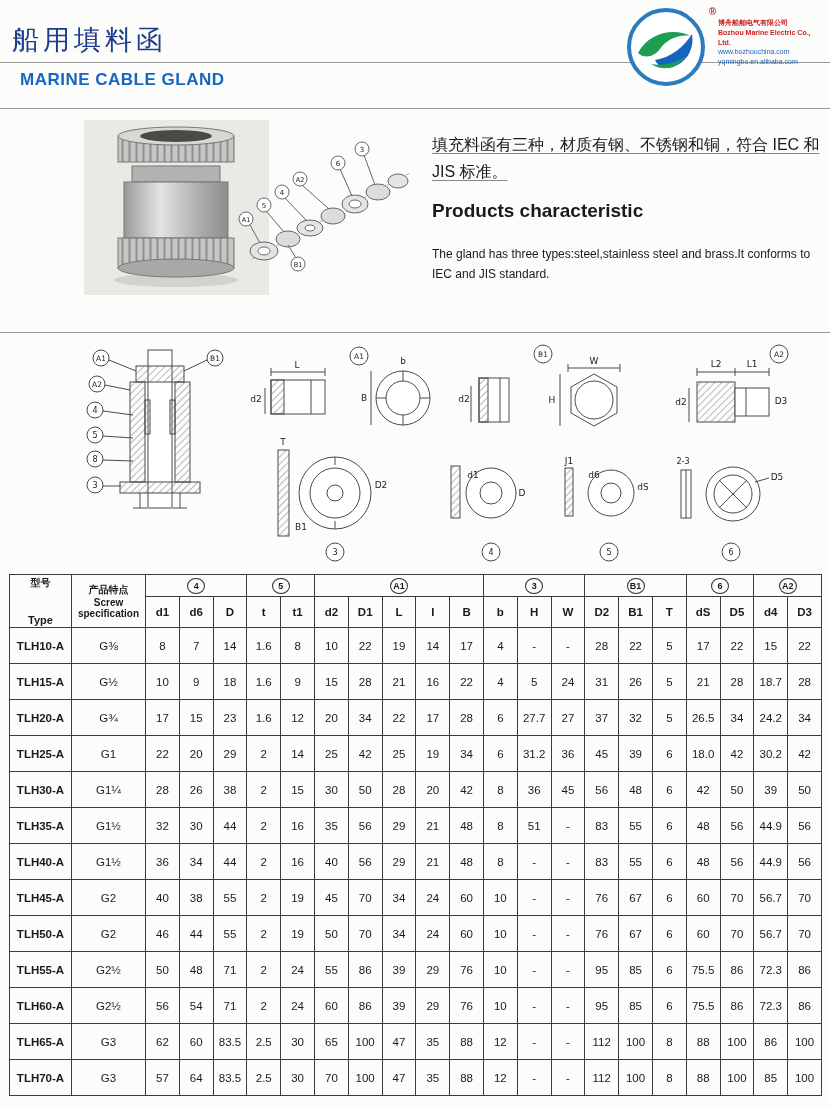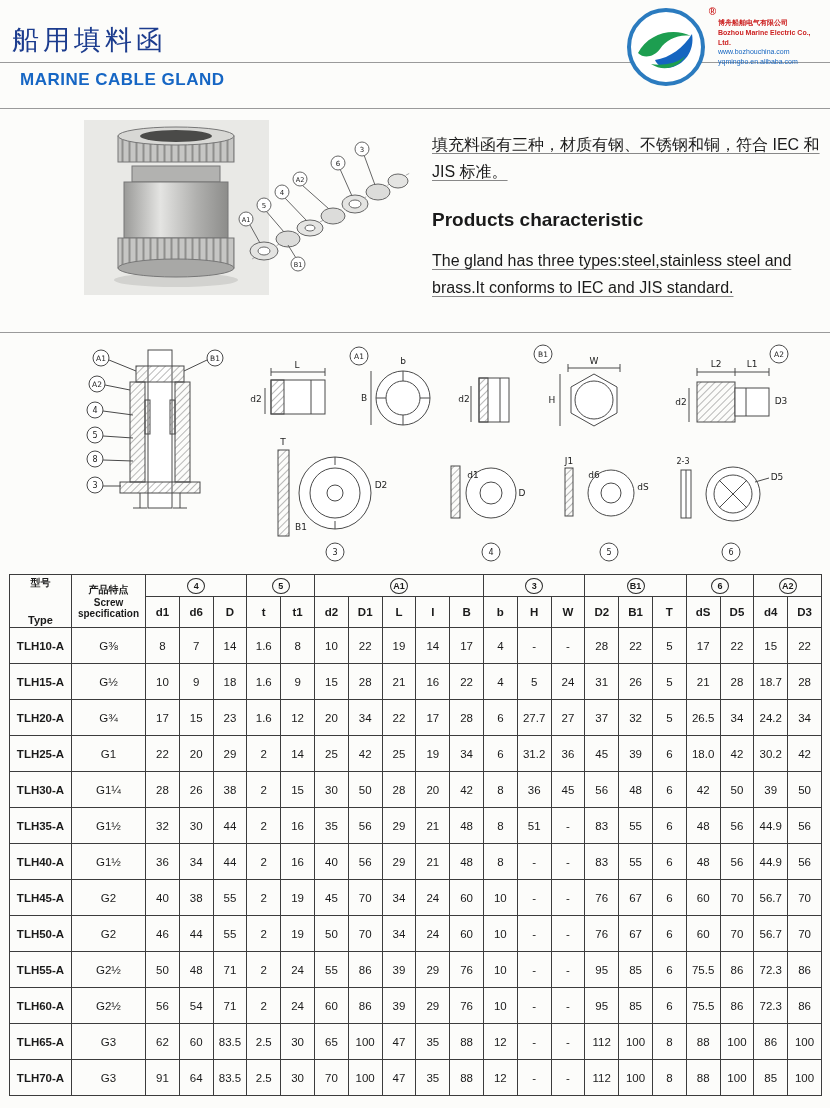--- a/index.html
+++ b/index.html
@@ -20,23 +20,23 @@
   .logo { position:absolute; right:6px; top:6px; display:flex; align-items:flex-start; }
   .logo-reg { color:var(--logo-red,#cc2222); font-size:10px; font-weight:bold; margin:0 2px; }
   .logo-text { width:106px; font-size:7px; line-height:1.4; padding-top:12px; }
   .lt-red  { color:var(--logo-red,#cc2222); font-weight:bold; }
   .lt-blue { color:var(--logo-blue,#1565c0); }
   
   .features { position:absolute; left:432px; top:122px; width:390px; }
   .f-title-zh { font-size:15px; font-weight:bold; letter-spacing:3px; }
   .f-text-zh  { font-size:16px; margin-top:9px; line-height:1.7;
                 text-decoration:underline; text-underline-offset:3px; text-decoration-color:#888; }
-  .f-title-en { font-size:19px; font-weight:bold; margin-top:24px; }
-  .f-text-en  { font-size:16px; margin-top:17px; line-height:1.65;
-                text-decoration:underline; text-underline-offset:3px; text-decoration-color:#888; }
+  .f-title-en { font-size:19px; font-weight:bold; margin-top:15px; }
+  .f-text-en  { font-size:12px; margin-top:23px; line-height:1.65;
+                text-underline-offset:3px; text-decoration-color:#888; }
   
   .spec-table { position:absolute; left:9px; top:574px; width:813px;
                 border-collapse:collapse; table-layout:fixed; }
   .spec-table th, .spec-table td { border:1px solid #3c3c3c; text-align:center;
                 vertical-align:middle; padding:0; overflow:hidden; }
   .spec-table thead th { font-weight:bold; background:#fcfcfa; }
   .group-row th { height:21px; font-size:10px; }
   .sub-row th { height:30px; font-size:11.5px; }
   .spec-table tbody td { height:35px; font-size:11.5px; }
   .type-cell { font-weight:bold; font-size:11.5px; }
@@ -650,21 +650,21 @@
           <td>100</td>
           <td>8</td>
           <td>88</td>
           <td>100</td>
           <td>86</td>
           <td>100</td>
         </tr>
         <tr>
           <td class="type-cell">TLH70-A</td>
           <td class="screw-cell">G3</td>
-          <td>91</td>
+          <td>57</td>
           <td>64</td>
           <td>83.5</td>
           <td>2.5</td>
           <td>30</td>
           <td>70</td>
           <td>100</td>
           <td>47</td>
           <td>35</td>
           <td>88</td>
           <td>12</td>

